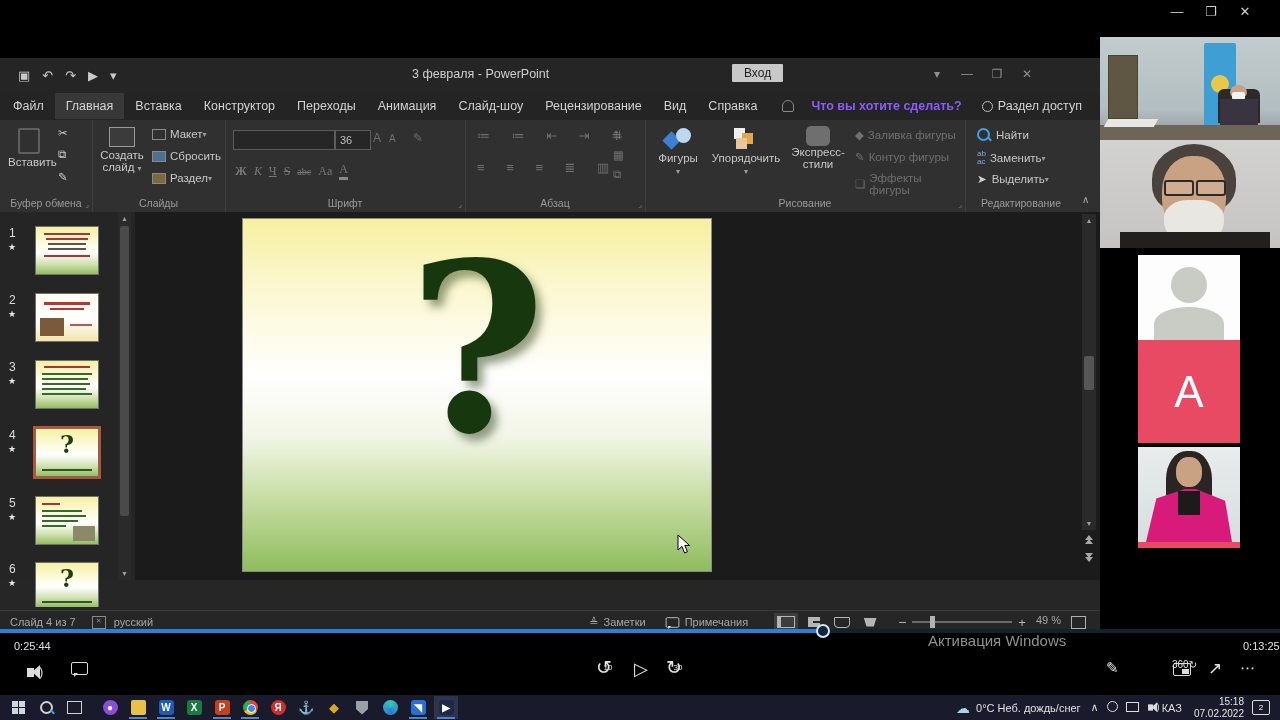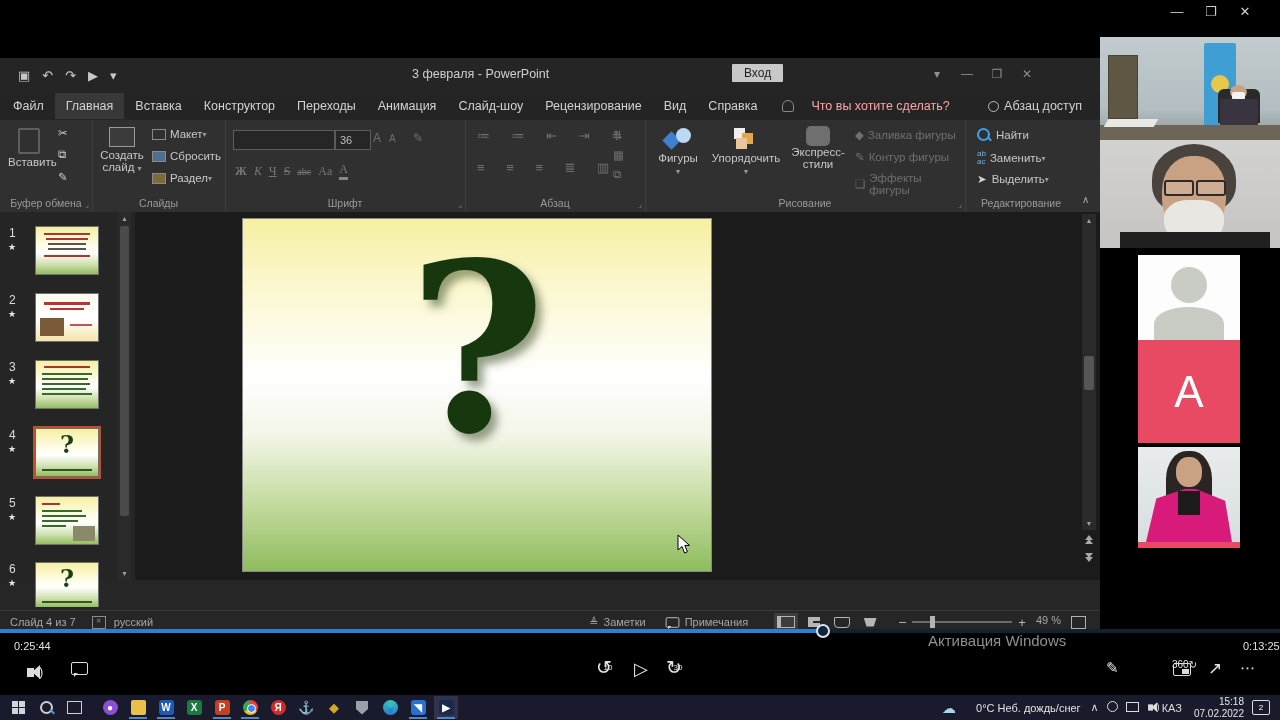--- a/index.html
+++ b/index.html
@@ -176,24 +176,24 @@
       <span class="tab active">Главная</span>
       <span class="tab">Вставка</span>
       <span class="tab">Конструктор</span>
       <span class="tab">Переходы</span>
       <span class="tab">Анимация</span>
       <span class="tab">Слайд-шоу</span>
       <span class="tab">Рецензирование</span>
       <span class="tab">Вид</span>
       <span class="tab">Справка</span>
       <span style="width:10px;height:10px;border:1.5px solid #8a8a8a;border-radius:50% 50% 2px 2px;margin:0 6px 0 14px;"></span>
-      <span class="tab" style="color:#fca5a5;">Что вы хотите сделать?</span>
+      <span class="tab" style="color:#8b5cf6;font-weight:bold;">Что вы хотите сделать?</span>
       <span class="f" style="margin-left:auto;margin-right:18px;">
         <span style="width:9px;height:9px;border:1.5px solid #bdbdbd;border-radius:50%;margin-right:5px;"></span>
-        <span>Абзац доступ</span>
+        <span>Раздел доступ</span>
       </span>
     </div>
 
     <div class="ribbon abs">
 
       <div class="rgroup" style="left:0;width:92px;">
         <div class="bigbtn dim" style="left:8px;width:42px;">
           <div style="width:18px;height:22px;border:2px solid #5f5f5f;border-radius:2px;margin:2px auto;"></div>
           <span>Вставить</span>
         </div>
@@ -571,21 +571,21 @@
       </span>
     <span class="tb-ic run">
         <span class="appsq" style="background:#2a6fd4;">◥</span>
       </span>
     <span class="tb-ic run active">
         <span class="appsq" style="background:#1b2a4a;">▶</span>
       </span>
 
     <span class="f" style="margin-left:auto;">
       <span class="tray-ic" style="color:#a8d4f0;font-size:14px;">☁</span>
-      <span style="margin:0 6px 0 16px;">0°C  Неб. дождь/снег</span>
+      <span style="margin:0 6px 0 2px;">0°C  Неб. дождь/снег</span>
       <span class="tray-ic">∧</span>
       <span class="tray-ic"><span style="display:inline-block;width:9px;height:9px;border:1.5px solid #dcdcdc;border-radius:50%;"></span></span>
       <span class="tray-ic"><span style="display:inline-block;width:11px;height:8px;border:1.5px solid #dcdcdc;"></span></span>
       <span class="tray-ic"><span class="speaker" style="transform:scale(.7);"></span></span>
       <span class="tray-ic">КАЗ</span>
       <span class="clock" style="margin:0 8px;">
         <div>15:18</div>
         <div>07.02.2022</div>
       </span>
       <span class="badge" style="margin-right:10px;">2</span>

